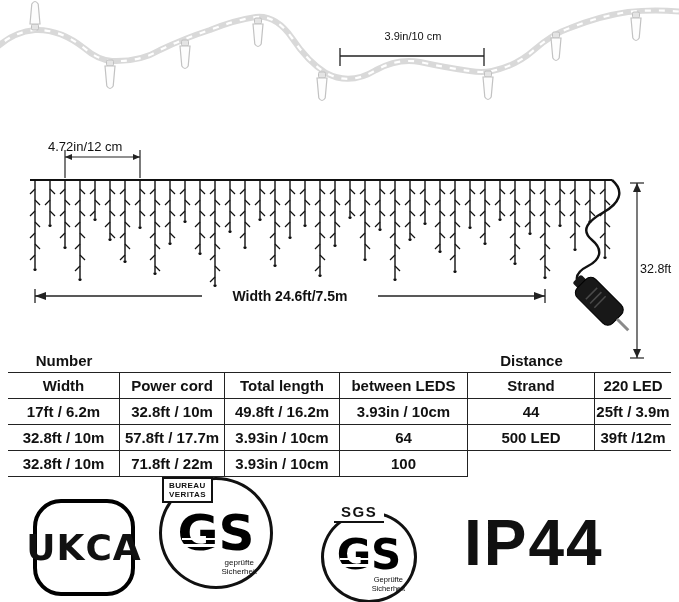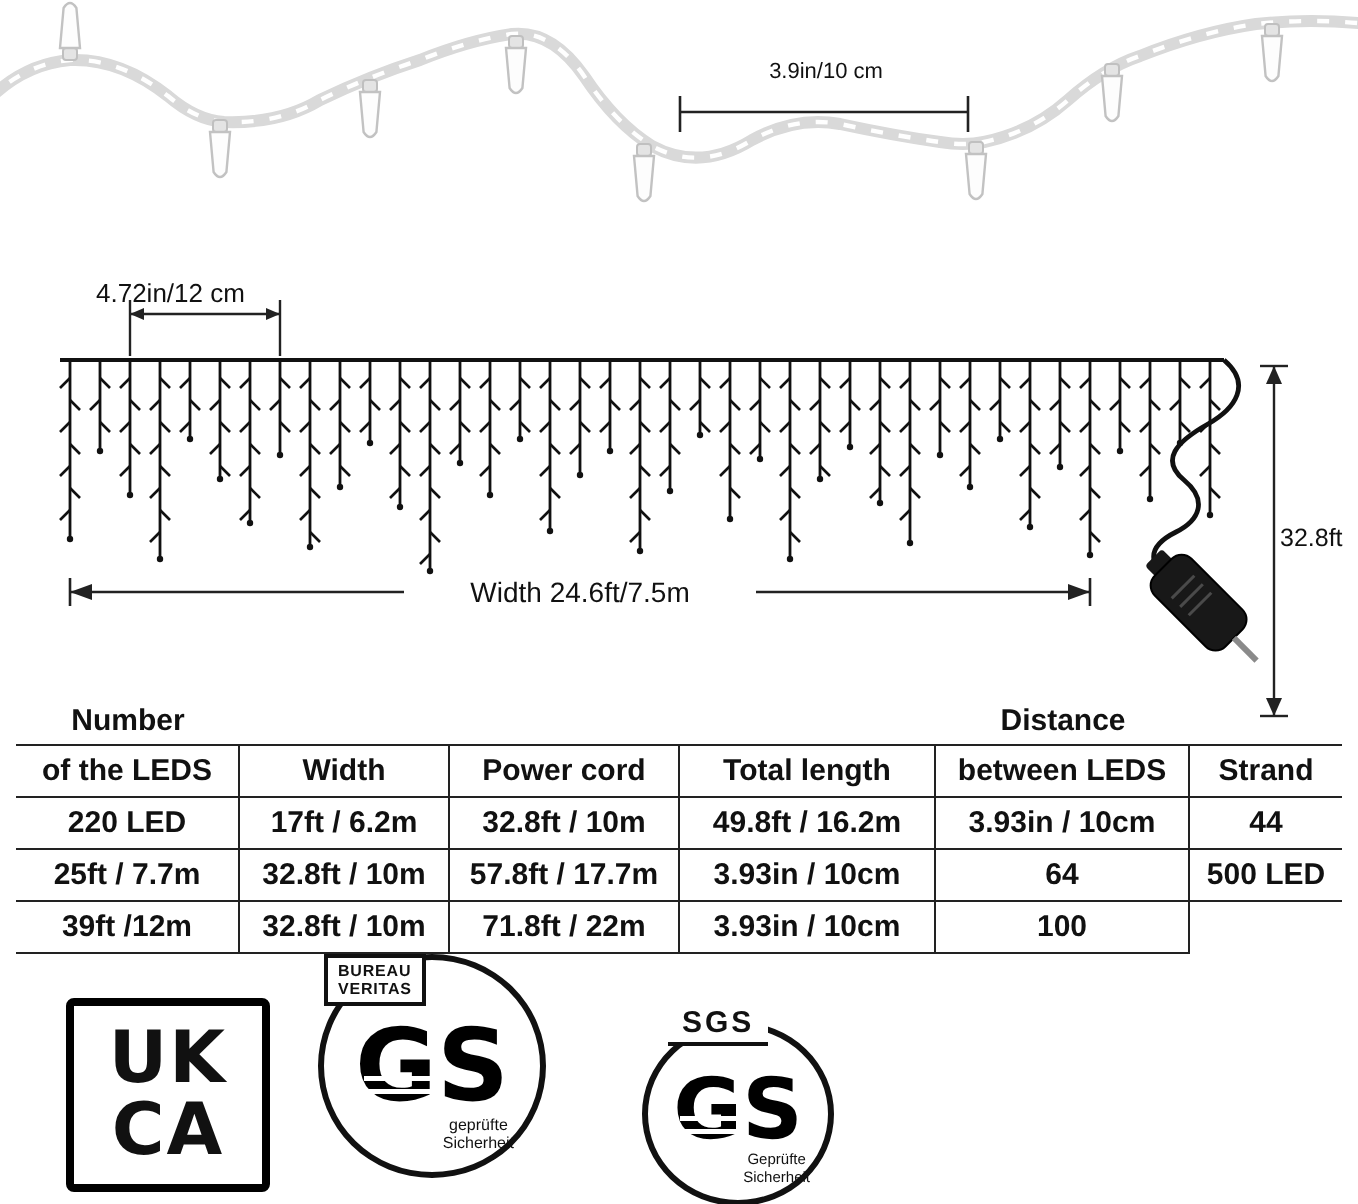--- a/index.html
+++ b/index.html
@@ -5,37 +5,37 @@
   * { margin:0; padding:0; box-sizing:border-box; }
   body { background:#fff; }
   .page {
     position:relative; width:679px; height:602px; background:#ffffff;
     font-family:"Liberation Sans", sans-serif; color:#111; overflow:hidden;
   }
   svg { position:absolute; left:0; }
   .lbl { position:absolute; font-size:11px; color:#111; white-space:nowrap; }
   #lbl-bulb-spacing { left:348px; top:30px; width:130px; text-align:center; }
   #lbl-drop-spacing { left:48px; top:139px; width:112px; font-size:13px; }
-  #lbl-width { left:202px; top:288px; width:176px; text-align:center; font-size:14px; background:#fff; font-weight:400; }
+  #lbl-width { left:202px; top:288px; width:176px; text-align:center; font-size:14px; background:#fff; font-weight:700; }
   #lbl-cord-height { left:640px; top:262px; font-size:12.5px; }
 
   
   .table-wrap { position:absolute; left:8px; top:348px; width:663px; }
   .trowA, .tgrid { display:grid; grid-template-columns:112px 105px 115px 128px 127px 76px; }
   .trowA > div { height:24px; display:flex; align-items:center; justify-content:center;
                  font-weight:700; font-size:15px; }
   .tgrid { border-top:1.5px solid #222; }
   .tgrid > div { height:26px; display:flex; align-items:center; justify-content:center;
                  border-bottom:1.5px solid #222; border-right:1.5px solid #222;
                  font-size:15px; font-weight:700; white-space:nowrap; }
   .tgrid > div:nth-child(6n) { border-right:none; }
 
   
   .ukca { position:absolute; left:33px; top:499px; width:102px; height:97px;
-          border:4px solid #000; border-radius:4px; display:flex; flex-direction:column;
+          border:4px solid #000; border-radius:28px; display:flex; flex-direction:row;
           align-items:center; justify-content:center;
           font-family:"DejaVu Sans", sans-serif; font-weight:700; font-size:36px;
           line-height:0.98; letter-spacing:1px; }
   .gs-circle { position:absolute; border:3px solid #111; border-radius:50%; background:#fff; }
   .gs-bv  { left:159px; top:477px; width:114px; height:112px; }
   .gs-sgs { left:321px; top:511px; width:96px;  height:92px; }
   .bv-box { position:absolute; left:0px; top:-3px; background:#fff; border:2px solid #111;
             padding:2px 5px; font-size:8px; font-weight:700; line-height:1.15; letter-spacing:0.4px; }
   .sgs-label { position:absolute; top:-11px; left:10px; background:#fff; padding:0 7px 1px;
                font-size:15px; font-weight:700; letter-spacing:1.5px;
@@ -428,35 +428,34 @@
   <div class="table-wrap">
     <div class="trowA">
       <div>Number</div>
       <div></div>
         <div></div>
         <div></div>
       <div>Distance</div>
       <div></div>
     </div>
     <div class="tgrid">
-      <div>of the LEDS</div>
       <div>Width</div>
       <div>Power cord</div>
       <div>Total length</div>
       <div>between LEDS</div>
       <div>Strand</div>
 
       <div>220 LED</div>
       <div>17ft / 6.2m</div>
       <div>32.8ft / 10m</div>
       <div>49.8ft / 16.2m</div>
       <div>3.93in / 10cm</div>
       <div>44</div>
 
-      <div>25ft / 7.7m</div>
+      <div>25ft / 3.9m</div>
       <div>32.8ft / 10m</div>
       <div>57.8ft / 17.7m</div>
       <div>3.93in / 10cm</div>
       <div>64</div>
 
       <div>500 LED</div>
       <div>39ft /12m</div>
       <div>32.8ft / 10m</div>
       <div>71.8ft / 22m</div>
       <div>3.93in / 10cm</div>
@@ -485,14 +484,15 @@
   <div class="gs-circle gs-sgs">
     <div class="sgs-label">SGS</div>
     <div class="gs-mark">GS</div>
     <div class="gs-stripes"></div>
     <div class="gs-sub">
       <div>Geprüfte</div>
       <div>Sicherheit</div>
     </div>
   </div>
 
+  <div class="ip44">IP44</div>
 
 </div>
 
 </body></html>

